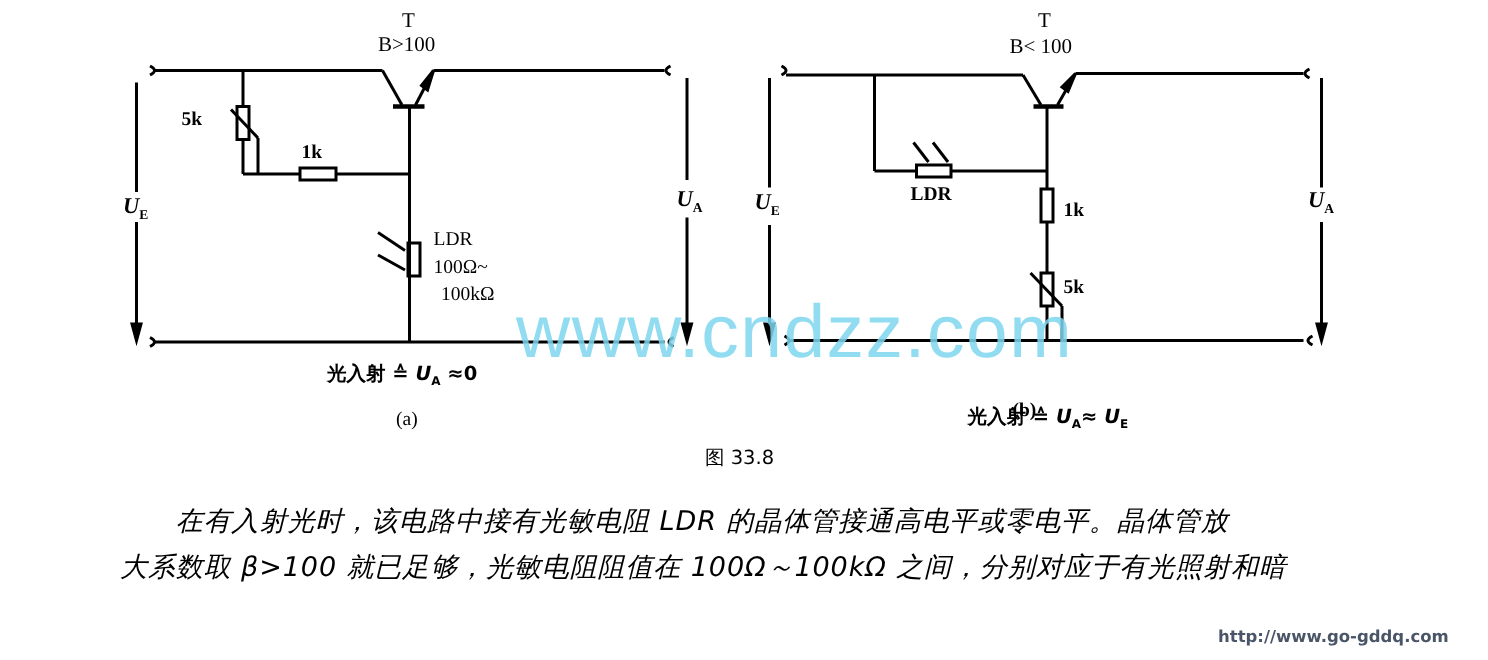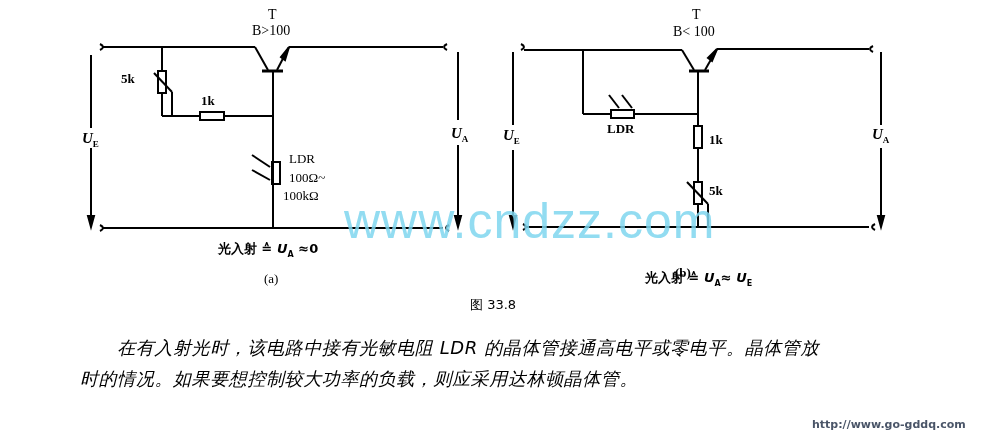--- a/index.html
+++ b/index.html
@@ -104,21 +104,21 @@
     <polygon points="878,216 884,216 881,227" fill="#000"></polygon>
   </g>
 </svg>
 
 <span class="lbl" style="left:268px;top:8px;">T</span>
 <span class="lbl" style="left:252px;top:24px;">B&gt;100</span>
 <span class="lbl lbl-b" style="left:121px;top:72px;font-size:13px;">5k</span>
 <span class="lbl lbl-b" style="left:201px;top:94px;font-size:13px;">1k</span>
 <span class="lbl" style="left:289px;top:152px;font-size:13px;">LDR</span>
 <span class="lbl" style="left:289px;top:171px;font-size:13px;">100Ω~</span>
-<span class="lbl" style="left:283px;top:189px;font-size:13px;">100kΩ</span>
+<span class="lbl" style="left:294px;top:189px;font-size:13px;">100kΩ</span>
 <span class="lbl u" style="left:82px;top:131px;"><span>U</span><sub>E</sub></span>
 <span class="lbl u" style="left:451px;top:126px;"><span>U</span><sub>A</sub></span>
 <span class="caption" style="left:218px;top:240px;"><span>光入射 ≙ </span><i>U</i><sub style="font-size:8px;">A</sub><span> ≈0</span></span>
 <span class="lbl" style="left:264px;top:272px;font-size:13px;">(a)</span>
 
 <span class="lbl" style="left:692px;top:8px;">T</span>
 <span class="lbl" style="left:673px;top:25px;text-align:right;">B&lt; 100</span>
 <span class="lbl lbl-b" style="left:607px;top:122px;font-size:13px;">LDR</span>
 <span class="lbl lbl-b" style="left:709px;top:133px;font-size:13px;">1k</span>
 <span class="lbl lbl-b" style="left:709px;top:184px;font-size:13px;">5k</span>
@@ -126,16 +126,16 @@
 <span class="lbl u" style="left:872px;top:127px;"><span>U</span><sub>A</sub></span>
 <span class="caption" style="left:645px;top:244px;margin-top:25px;"><span>光入射 ≙ </span><i>U</i><sub style="font-size:8px;">A</sub><span>≈ </span><i>U</i><sub style="font-size:8px;">E</sub></span>
 <span class="lbl lbl-b" style="left:675px;top:266px;font-size:13px;">(b)</span>
 
 <div class="watermark">www.cndzz.com</div>
 
 <div class="fig-title">图 33.8</div>
 
 <div class="para">
   <p>　　在有入射光时，该电路中接有光敏电阻 LDR 的晶体管接通高电平或零电平。晶体管放</p>
-  <p>时的情况。如果要想控制较大功率的负载，则应采用达林顿晶体管。</p>
+  <p>大系数取 β&gt;100 就已足够，光敏电阻阻值在 100Ω～100kΩ 之间，分别对应于有光照射和暗</p>
 </div>
 
 <div class="url">http://www.go-gddq.com</div>
 
 </body></html>

